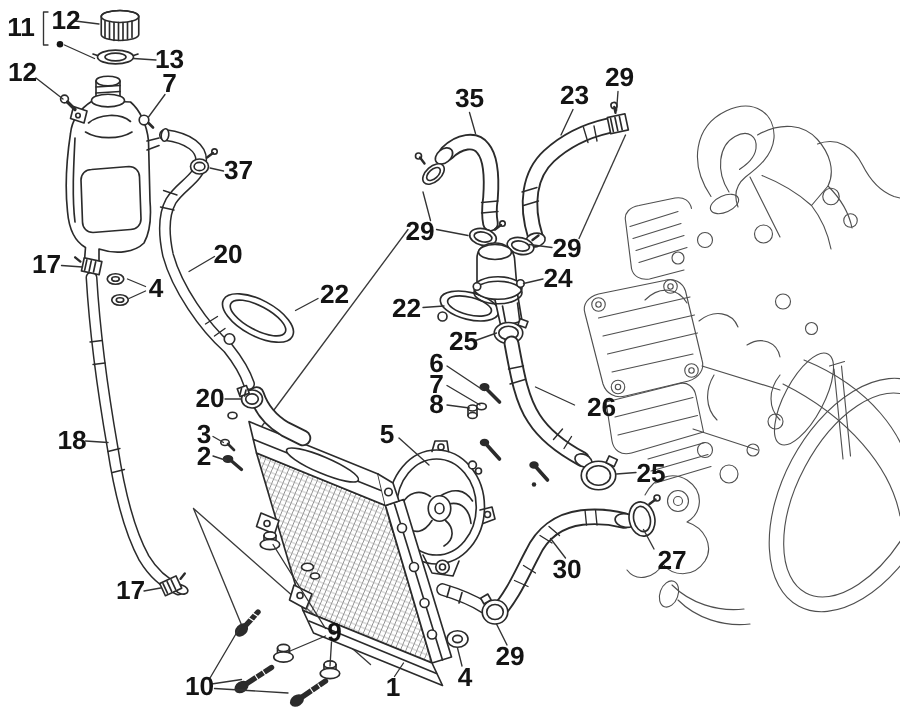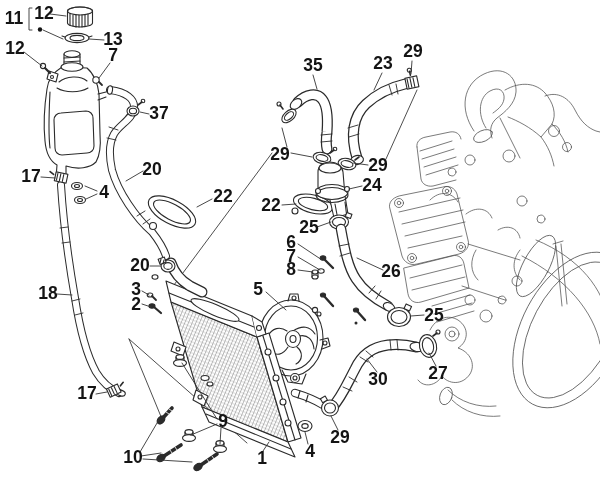--- a/index.html
+++ b/index.html
@@ -409,27 +409,27 @@
 <div class="callout" style="left:136px;top:305px">2</div>
 <div class="callout" style="left:223px;top:197px">22</div>
 <div class="callout" style="left:271px;top:206px">22</div>
 <div class="callout" style="left:313px;top:66px">35</div>
 <div class="callout" style="left:383px;top:64px">23</div>
 <div class="callout" style="left:413px;top:52px">29</div>
 <div class="callout" style="left:280px;top:155px">29</div>
 <div class="callout" style="left:378px;top:166px">29</div>
 <div class="callout" style="left:372px;top:186px">24</div>
 <div class="callout" style="left:309px;top:228px">25</div>
-<div class="callout" style="left:391px;top:272px">26</div>
+<div class="callout" style="left:401px;top:272px">26</div>
 <div class="callout" style="left:434px;top:316px">25</div>
 <div class="callout" style="left:291px;top:243px">6</div>
 <div class="callout" style="left:291px;top:257px">7</div>
 <div class="callout" style="left:291px;top:270px">8</div>
 <div class="callout" style="left:258px;top:290px">5</div>
-<div class="callout" style="left:438px;top:374px">27</div>
+<div class="callout" style="left:448px;top:374px">27</div>
 <div class="callout" style="left:378px;top:380px">30</div>
 <div class="callout" style="left:340px;top:438px">29</div>
 <div class="callout" style="left:310px;top:452px">4</div>
 <div class="callout" style="left:262px;top:459px">1</div>
 <div class="callout" style="left:223px;top:422px">9</div>
 <div class="callout" style="left:133px;top:458px">10</div>
 <div class="callout" style="left:87px;top:394px">17</div>
 
 </div>
 

